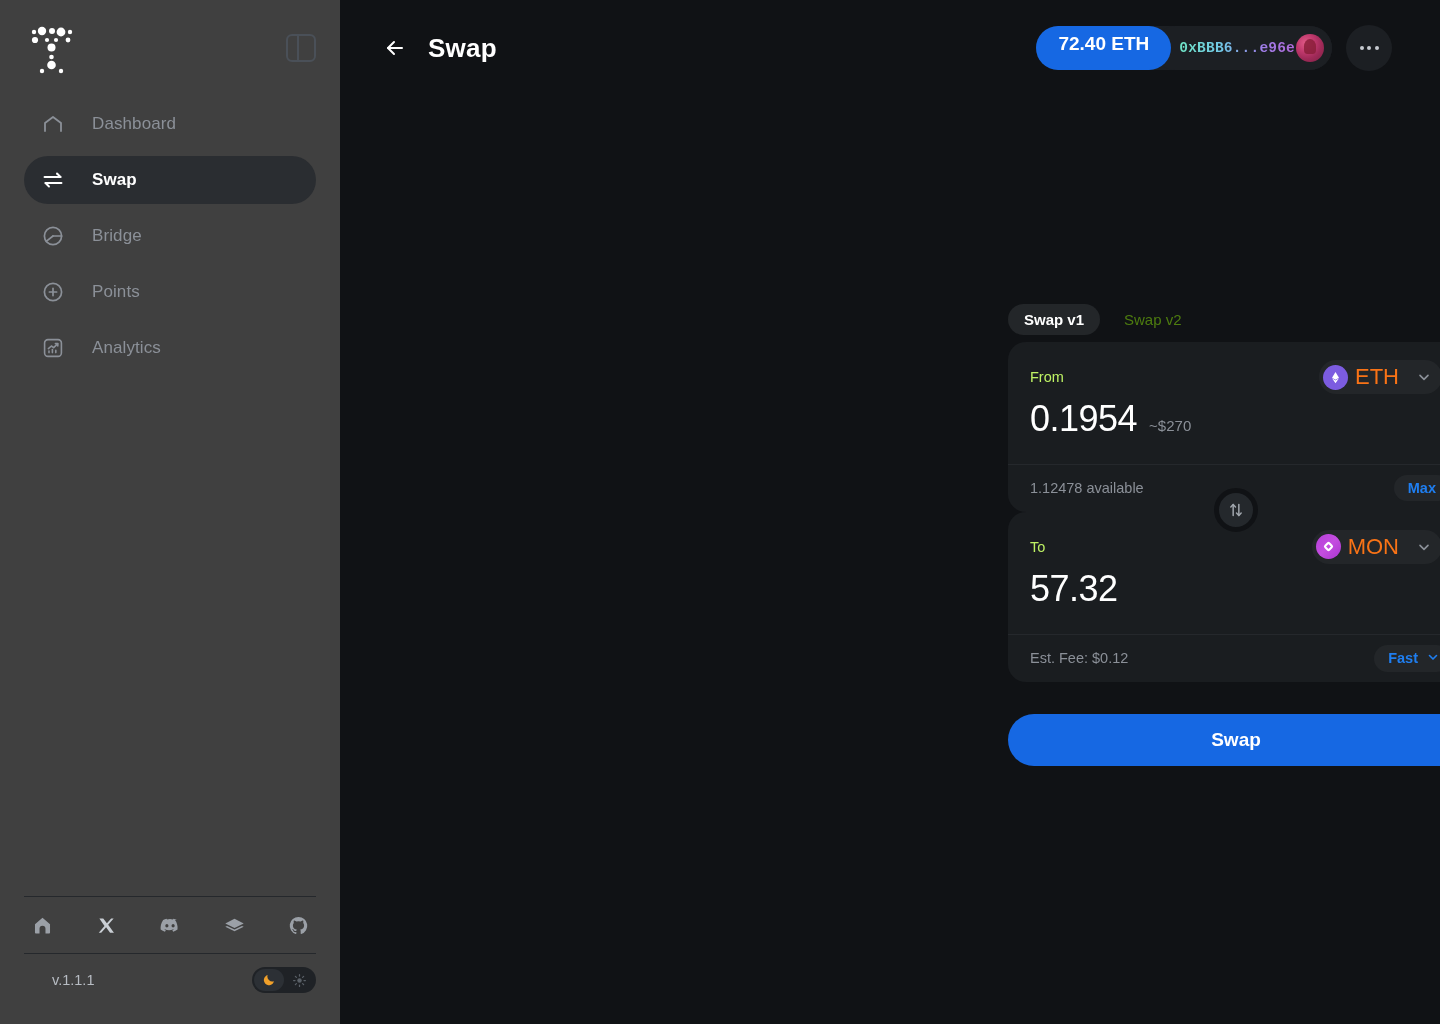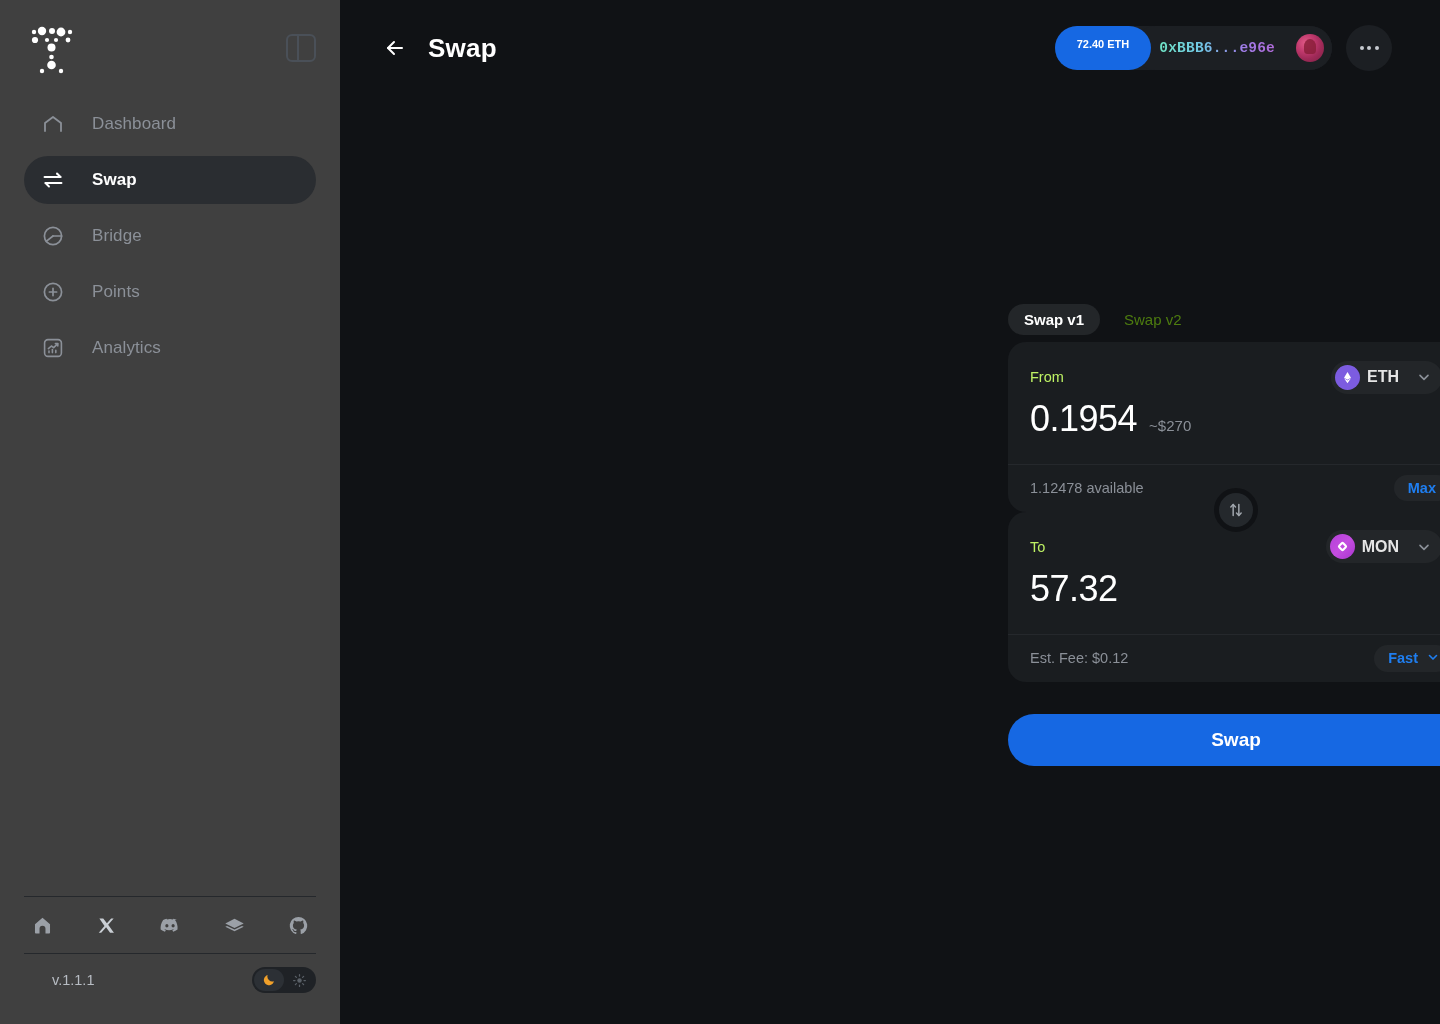--- a/index.html
+++ b/index.html
@@ -170,33 +170,33 @@
     background: #1c1f23;
     border-radius: 22px;
     margin-right: 14px;
   }
   .wallet-balance {
     height: 44px;
     background: #1668e3;
     border-radius: 22px;
     color: #fff;
     font-weight: bold;
-    font-size: 11px;
+    font-size: 19px;
     display: flex; align-items: center;
     padding: 0 22px 8px 22px;
     margin-right: -18px;
     cursor: pointer;
     z-index: 1;
   }
   .wallet-addr {
     height: 44px;
     background: #1c1f23;
     border-radius: 22px;
     display: flex; align-items: center;
-    gap: 21px;
+    gap: 1px;
     padding: 0 8px 0 26px;
     cursor: pointer;
   }
   .addr-text {
     font-size: 14.5px;
     font-weight: bold;
     font-family: "Liberation Mono", monospace;
     background: linear-gradient(90deg, #6fe3c4 0%, #72c7e8 38%, #9f7de8 72%, #b06ad8 100%);
     -webkit-background-clip: text;
     background-clip: text;
@@ -287,21 +287,21 @@
     padding: 4px 10px 4px 4px;
     cursor: pointer;
   }
   .token-ico {
     width: 25px; height: 25px; border-radius: 50%;
     display: flex; align-items: center; justify-content: center;
     flex: 0 0 25px;
   }
   .token-ico.eth { background: #7c5ce0; }
   .token-ico.mon { background: linear-gradient(135deg, #b43fd8 0%, #c44de0 50%, #a935cf 100%); }
-  .token-name { font-size: 16px; font-weight: bold; color: #e5e5e5; }
+  .token-name { font-size: 22px; font-weight: normal; color: #f97316; }
   .chev { width: 16px; height: 16px; margin-left: 10px; flex: 0 0 16px; }
 
   .amount-row {
     display: flex;
     align-items: baseline;
     gap: 12px;
     padding: 6px 0 14px 0;
   }
   .amount {
     font-size: 36px;

